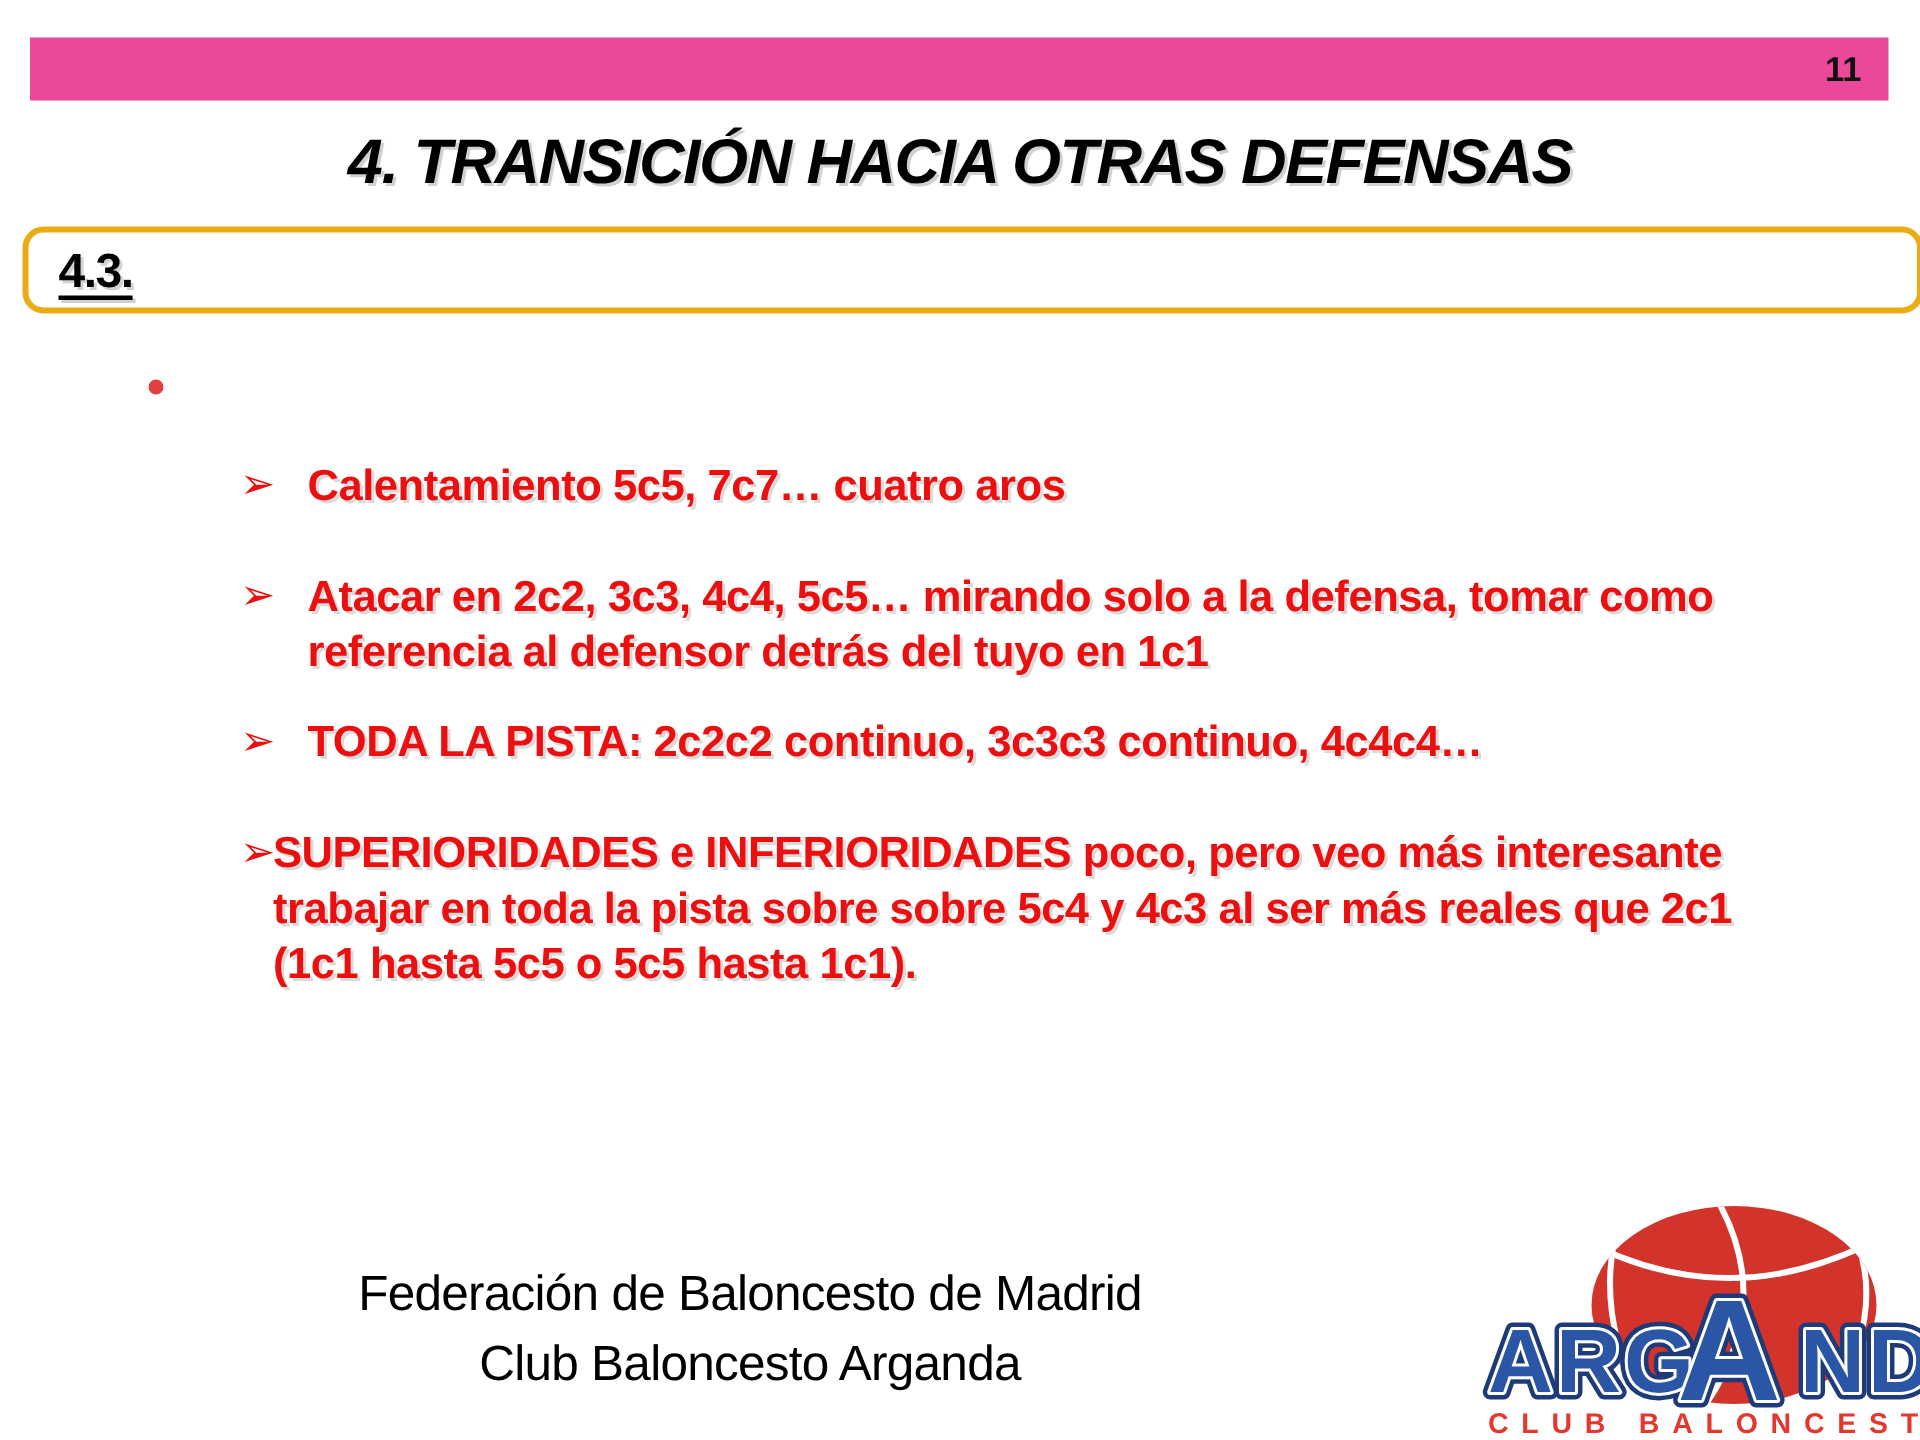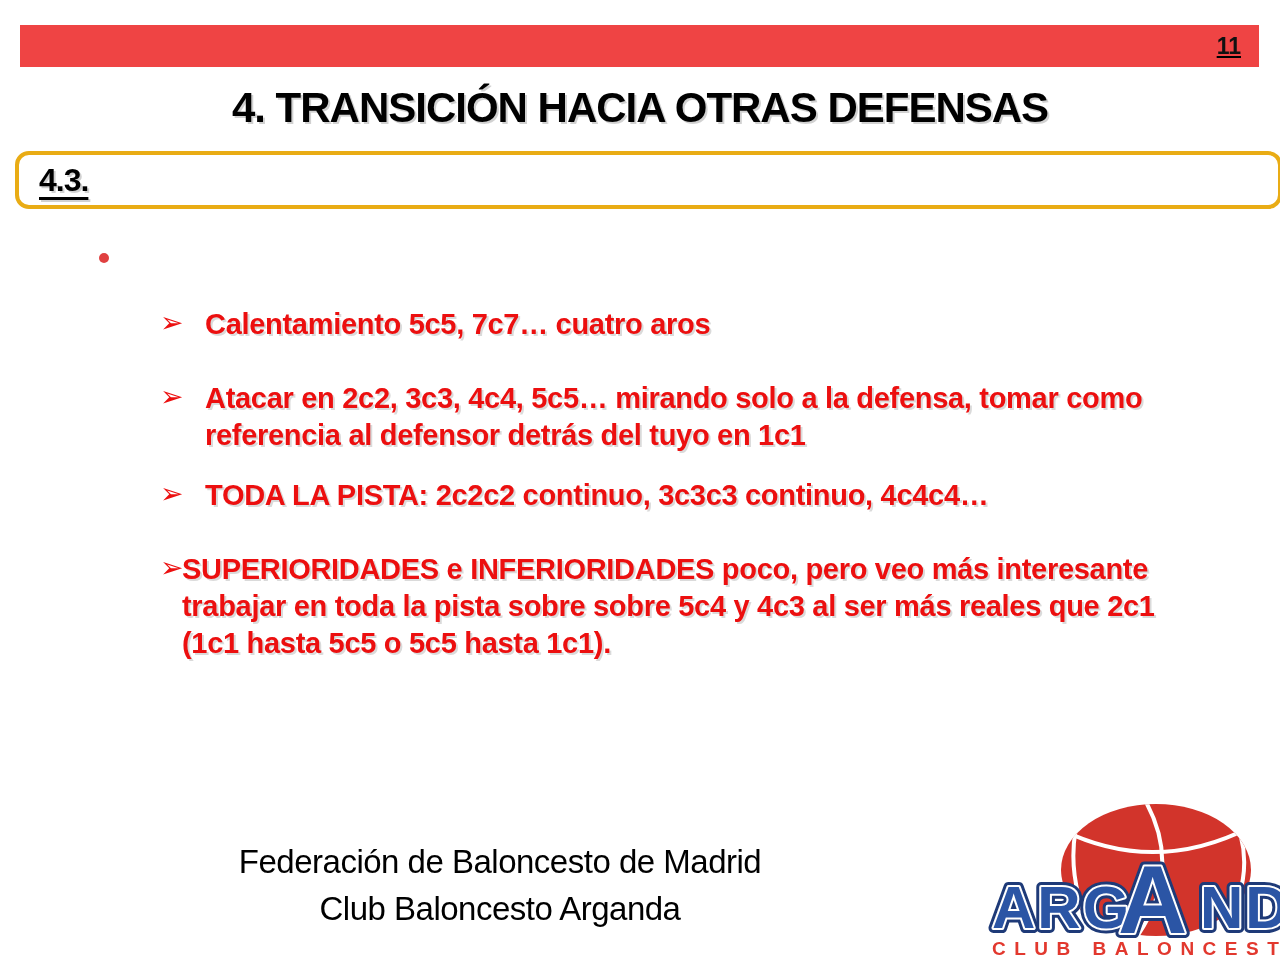--- a/index.html
+++ b/index.html
@@ -13,36 +13,37 @@
     position: relative;
     width: 1280px; height: 960px;
     background: #ffffff;
     overflow: hidden;
   }
   
   .header-bar {
     position: absolute;
     left: 20px; top: 25px;
     width: 1239px; height: 42px;
-    background: #ef4444;
-    display: flex; align-items: center; justify-content: flex-end; text-decoration: underline;
+    background: #ec4899;
+    display: flex; align-items: center; justify-content: flex-end;
   }
   .page-number {
     font-size: 23px; font-weight: bold; color: #111;
     padding-right: 18px;
   }
   
   .slide-title {
     position: absolute;
     left: 0; top: 84px; width: 1280px;
     text-align: center;
     font-size: 42px; font-weight: bold; color: #000;
     letter-spacing: -1px;
     text-shadow: 2px 2px 0 rgba(0,0,0,0.18);
     white-space: nowrap;
+    font-style: italic;
   }
   
   .section-box {
     position: absolute;
     left: 15px; top: 151px;
     width: 1239px; height: 50px;
     border: 4px solid #E9AC15;
     border-radius: 14px;
     background: #ffffff;
     display: flex; align-items: center;

